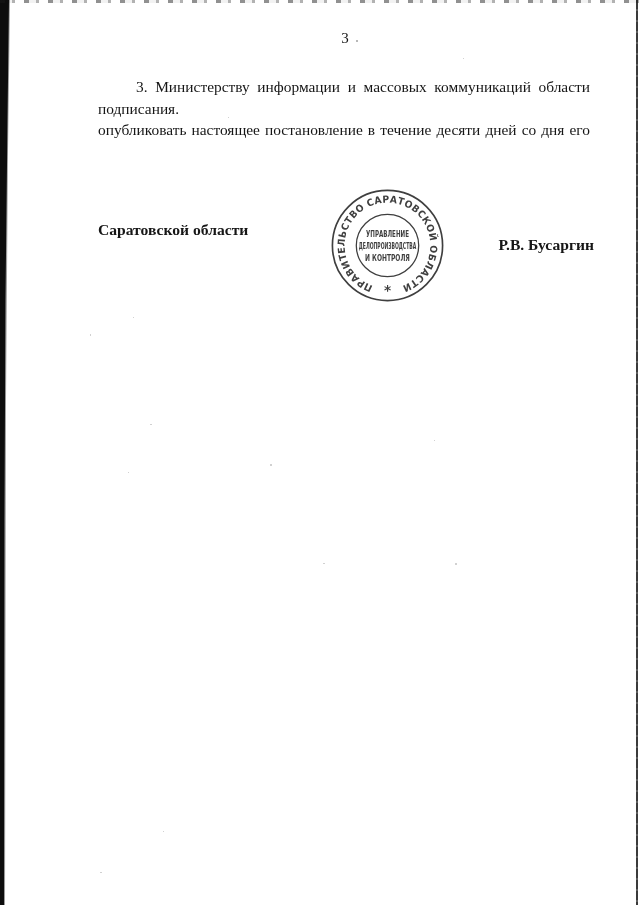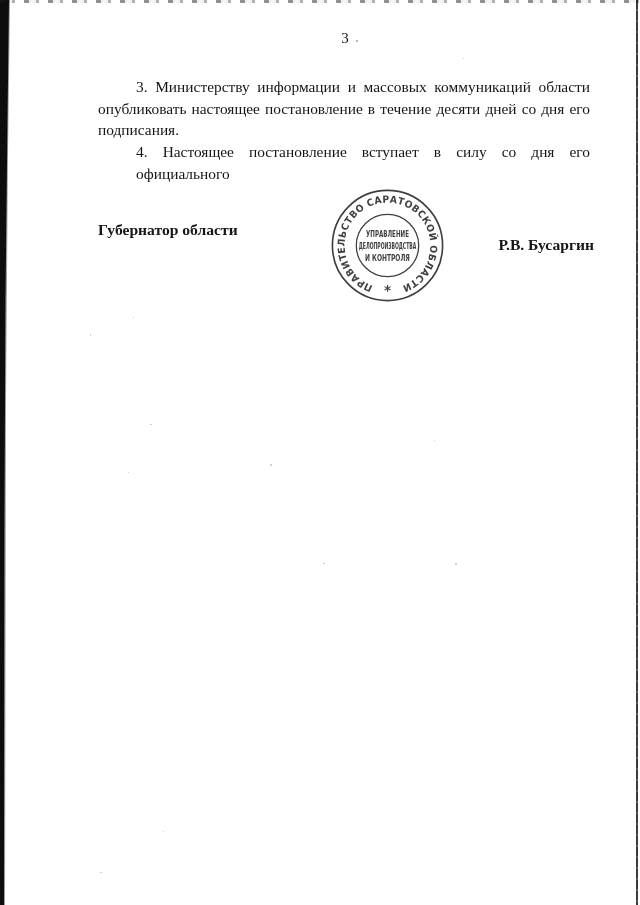--- a/index.html
+++ b/index.html
@@ -90,27 +90,26 @@
     <polygon points="0,0 10,0 8,150 6,400 5,905 0,905" fill="#0d0d0d" opacity=".4"></polygon>
     <polygon points="0,0 9,0 7.5,120 5.5,300 4.5,520 4,905 0,905" fill="#0d0d0d"></polygon>
   </svg>
   <div class="top-edge"></div>
   <div class="right-line"></div>
 
   <div class="page-number">3</div>
 
   <div class="body-text">
     <div class="line jl ind">3. Министерству информации и массовых коммуникаций области</div>
+    <div class="line">подписания.</div>
     <div class="line jl">опубликовать настоящее постановление в течение десяти дней со дня его</div>
-    <div class="line">подписания.</div>
-    <div class="line jl ind">4. Настоящее постановление вступает в силу со дня его официального</div>
   </div>
 
   <div class="sig-title">
-    <div>Губернатор области</div>
+    <div>Саратовской области</div>
   </div>
   <div class="sig-name">Р.В. Бусаргин</div>
 
   <svg class="stamp" viewBox="0 0 120 120">
     <defs>
       <path id="ringPath" d="M 60 104 A 44 44 0 0 1 16 60 A 44 44 0 0 1 60 16 A 44 44 0 0 1 104 60 A 44 44 0 0 1 60.05 103.999" fill="none"></path>
     </defs>
     <g color="#2f2f2f">
       <circle cx="60" cy="60" r="56.5" stroke-width="1.7"></circle>
       <circle cx="60" cy="60" r="32" stroke-width="1.3"></circle>

